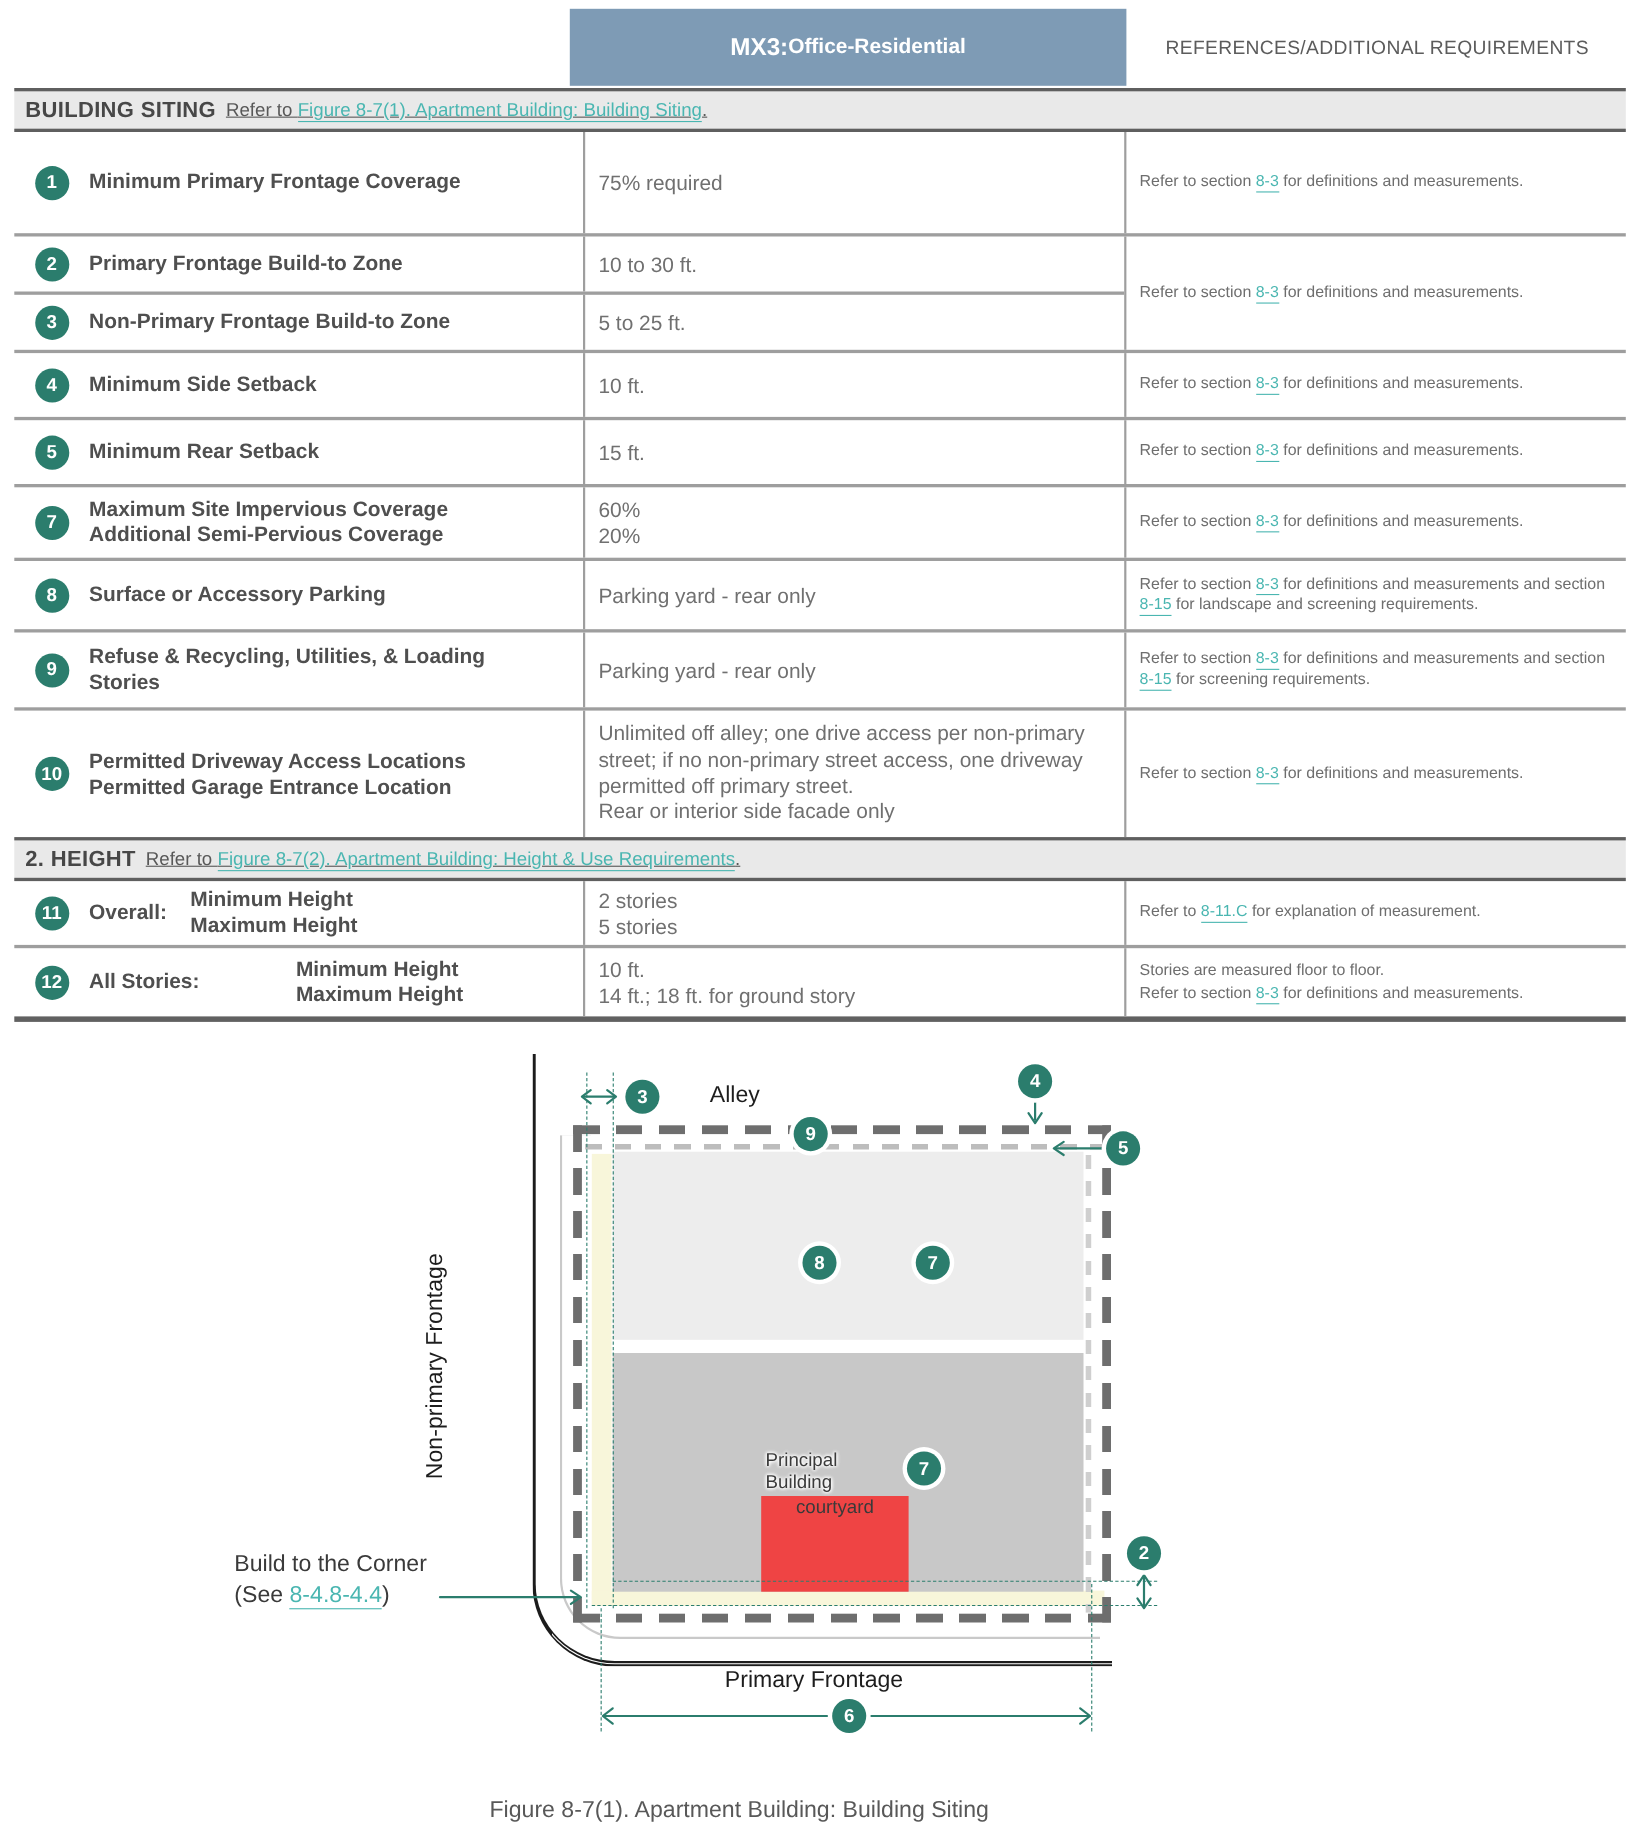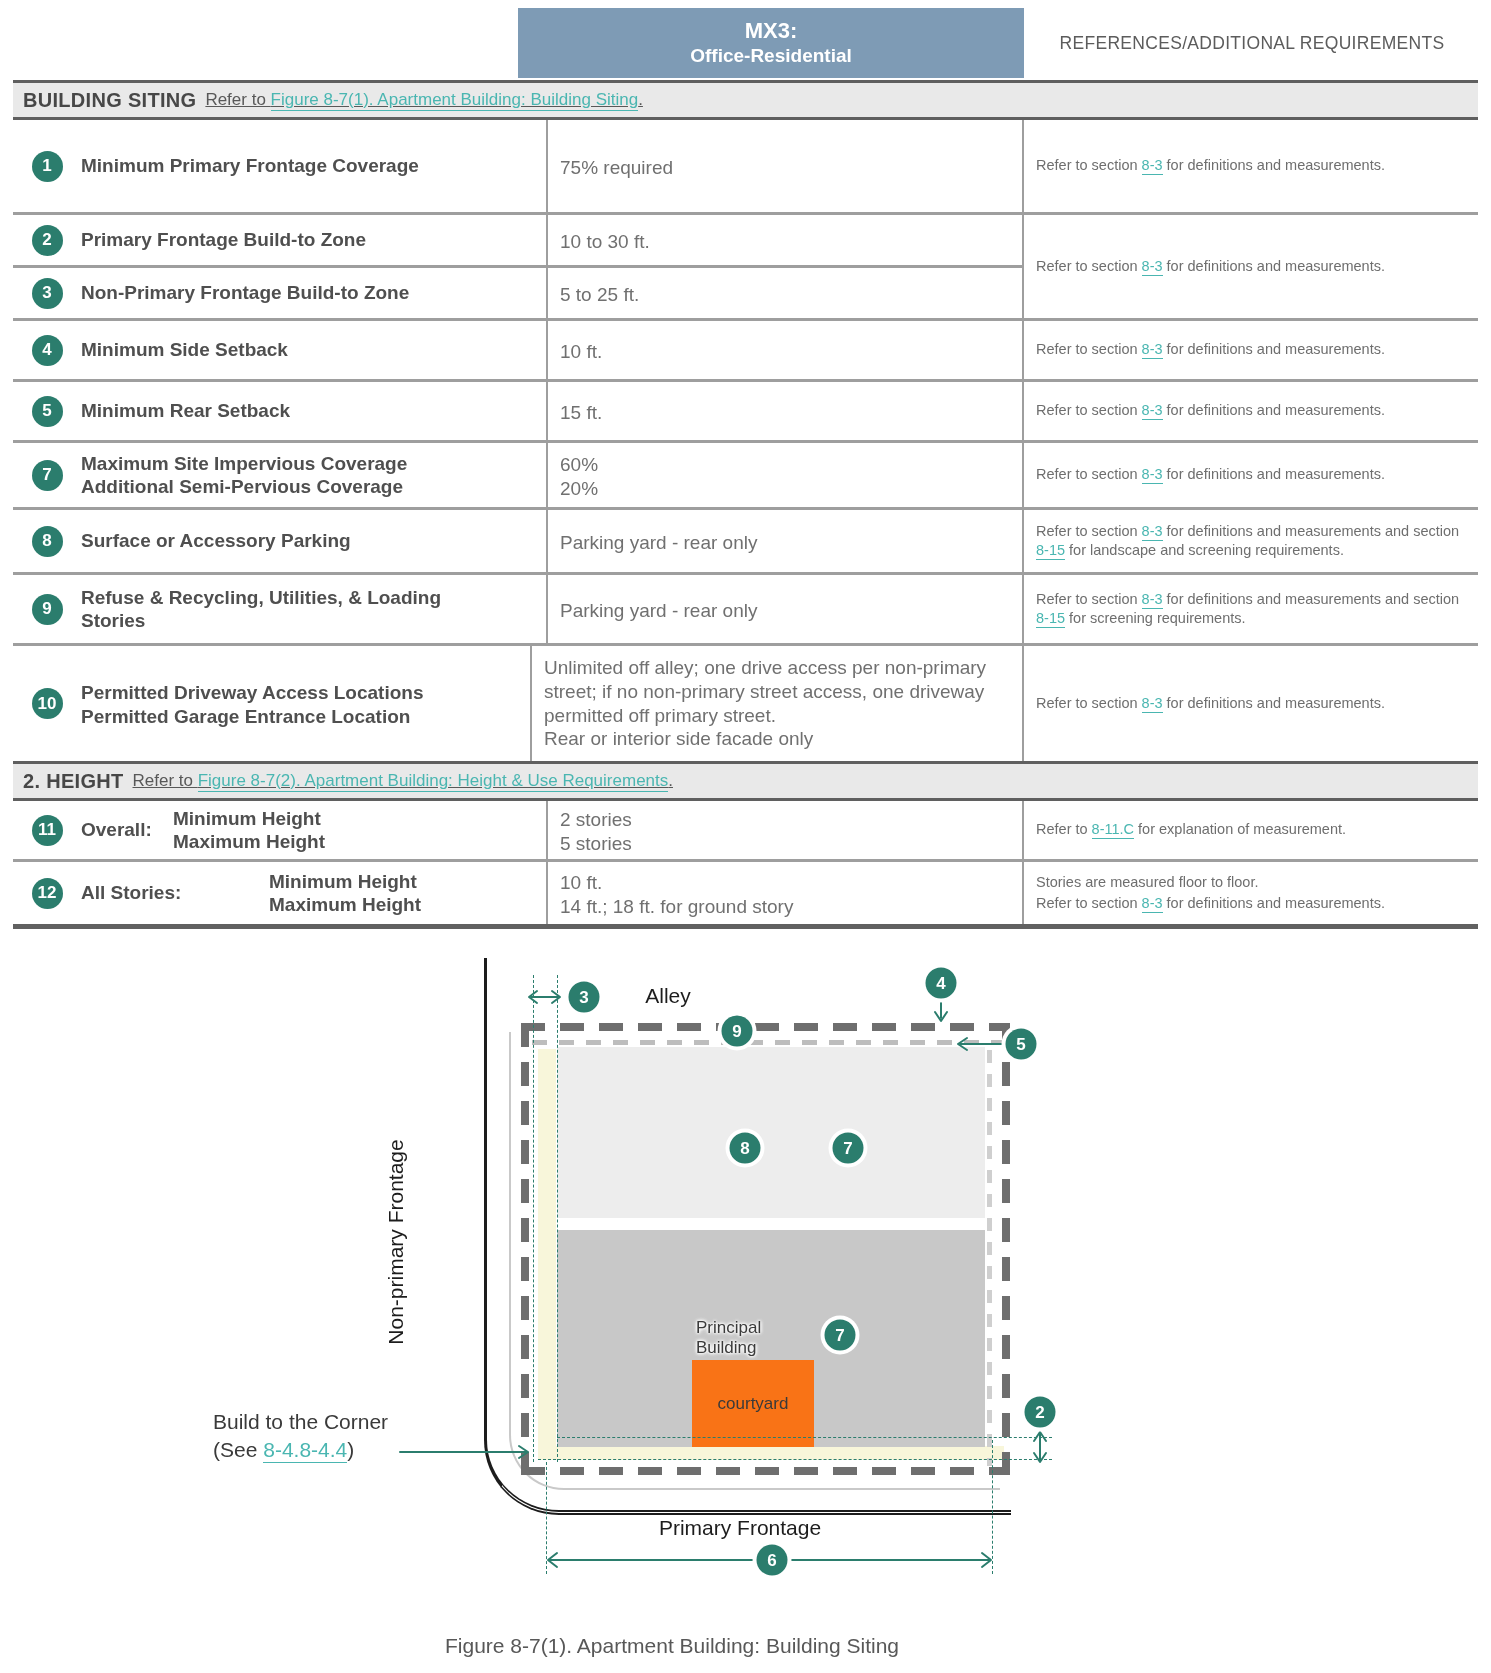--- a/index.html
+++ b/index.html
@@ -2,40 +2,40 @@
 <html><head>
 <meta charset="utf-8">
 <style>
   html,body{margin:0;padding:0;background:#fff;}
   .page{position:relative;width:1491px;height:1673px;background:#fff;
         font-family:"Liberation Sans",sans-serif;overflow:hidden;}
   
   .table-wrap{position:absolute;left:13px;top:8px;width:1465px;}
   .thead{position:relative;height:72px;}
   .zone-box{position:absolute;left:505px;top:0;width:506px;height:70px;background:#7E9BB5;
-            display:flex;flex-direction:column;align-items:center;justify-content:center;color:#fff;}
+            display:flex;flex-direction:row;align-items:center;justify-content:center;color:#fff;}
   .zone-box .l1{font-size:22px;font-weight:bold;line-height:1.2;}
   .zone-box .l2{font-size:19px;font-weight:bold;line-height:1.2;}
   .ref-heading{position:absolute;left:1013px;top:0;width:452px;height:70px;display:flex;
                align-items:center;justify-content:center;font-size:17.5px;color:#5c5c5c;letter-spacing:.3px;}
   .section-bar{display:flex;align-items:center;background:#E9E9E9;height:34px;
                border-top:3px solid #5f5f5f;border-bottom:3px solid #5f5f5f;padding-left:10px;}
   .section-bar .stitle{font-size:20px;font-weight:bold;color:#474747;letter-spacing:.3px;}
   .section-bar .srefer{font-size:17px;color:#585858;margin-left:9px;text-decoration:underline;}
   .link{color:#4AB6B1;border-bottom:1.5px solid #4AB6B1;padding-bottom:1px;cursor:pointer;}
   .block{display:flex;border-top:3px solid #9e9e9e;}
   .block.first{border-top:none;}
   .blk-left{display:flex;flex-direction:column;width:1009px;}
   .subrow{display:flex;align-items:stretch;}
   .subrow.rsep{border-top:3px solid #9e9e9e;}
   .cc{flex:0 0 68px;display:flex;align-items:center;justify-content:center;}
   .circle{width:31px;height:31px;border-radius:50%;background:#2B7D6D;color:#fff;
           display:flex;align-items:center;justify-content:center;font-size:17px;font-weight:bold;}
   .lc{flex:0 0 449px;display:flex;flex-direction:column;justify-content:center;
-      font-size:19px;font-weight:bold;color:#4f4f4f;line-height:1.22;padding-right:16px;}
+      font-size:19px;font-weight:bold;color:#4f4f4f;line-height:1.22;padding-right:0;}
   .vc{flex:0 0 492px;border-left:2px solid #9e9e9e;display:flex;flex-direction:column;justify-content:center;
       font-size:19px;color:#707070;line-height:1.25;padding:4px 6px 0 12px;box-sizing:border-box;}
   .subrow.spread .lc{justify-content:center;padding:12px 20px 10px 0;box-sizing:border-box;}
   .subrow.spread .vc{justify-content:space-between;padding-top:10px;padding-bottom:10px;}
   .refc{flex:1;border-left:2px solid #9e9e9e;display:flex;flex-direction:column;justify-content:center;
         font-size:14.5px;color:#6e6e6e;line-height:1.32;padding:5px 8px 5px 12px;box-sizing:border-box;}
   .ref-line{margin:1px 0;}
   .pfx-row{display:flex;align-items:center;}
   .pfx{flex:0 0 auto;}
   #ztable{border-bottom:5px solid #616161;}
@@ -299,21 +299,21 @@
   <div>
 
     <div class="abs" style="left:484px;top:958px;width:524px;height:552px;border-left:3px solid #1c1c1c;border-bottom:5px double #1c1c1c;border-bottom-left-radius:75px;"></div>
     <div class="abs" style="left:509px;top:1032px;width:489px;height:456px;border-left:2px solid #c9c9c9;border-bottom:2px solid #c9c9c9;border-bottom-left-radius:55px;"></div>
 
     <div class="abs" style="left:538px;top:1049px;width:18px;height:411px;background:#F8F6DA;"></div>
     <div class="abs" style="left:538px;top:1446px;width:466px;height:14px;background:#F8F6DA;"></div>
 
     <div class="abs" style="left:557px;top:1047px;width:428px;height:171px;background:#EDEDED;"></div>
     <div class="abs" style="left:557px;top:1230px;width:428px;height:217px;background:#C8C8C8;"></div>
-    <div class="abs" style="left:692px;top:1360px;width:122px;height:87px;background:#f97316;display:flex;align-items:center;justify-content:center;">
+    <div class="abs" style="left:692px;top:1360px;width:134px;height:87px;background:#ef4444;display:flex;align-items:flex-start;justify-content:center;">
       <span class="courtyard-label">courtyard</span>
     </div>
     <div class="pb-label">
       <div class="halo">Principal</div>
       <div class="halo">Building</div>
     </div>
 
     <div class="abs dash-gray-h" style="left:532px;top:1040px;width:470px;"></div>
     <div class="abs dash-gray-v" style="left:987px;top:1050px;height:416px;"></div>
 

